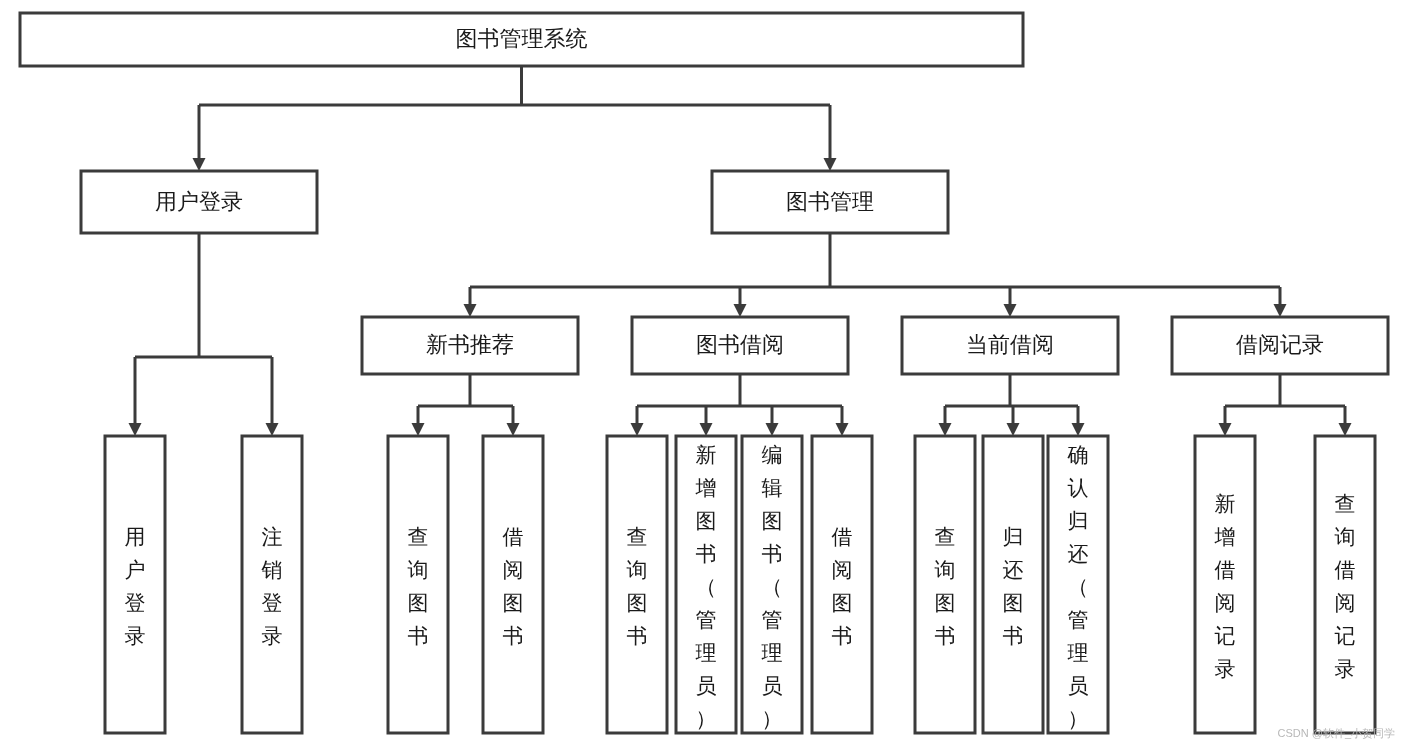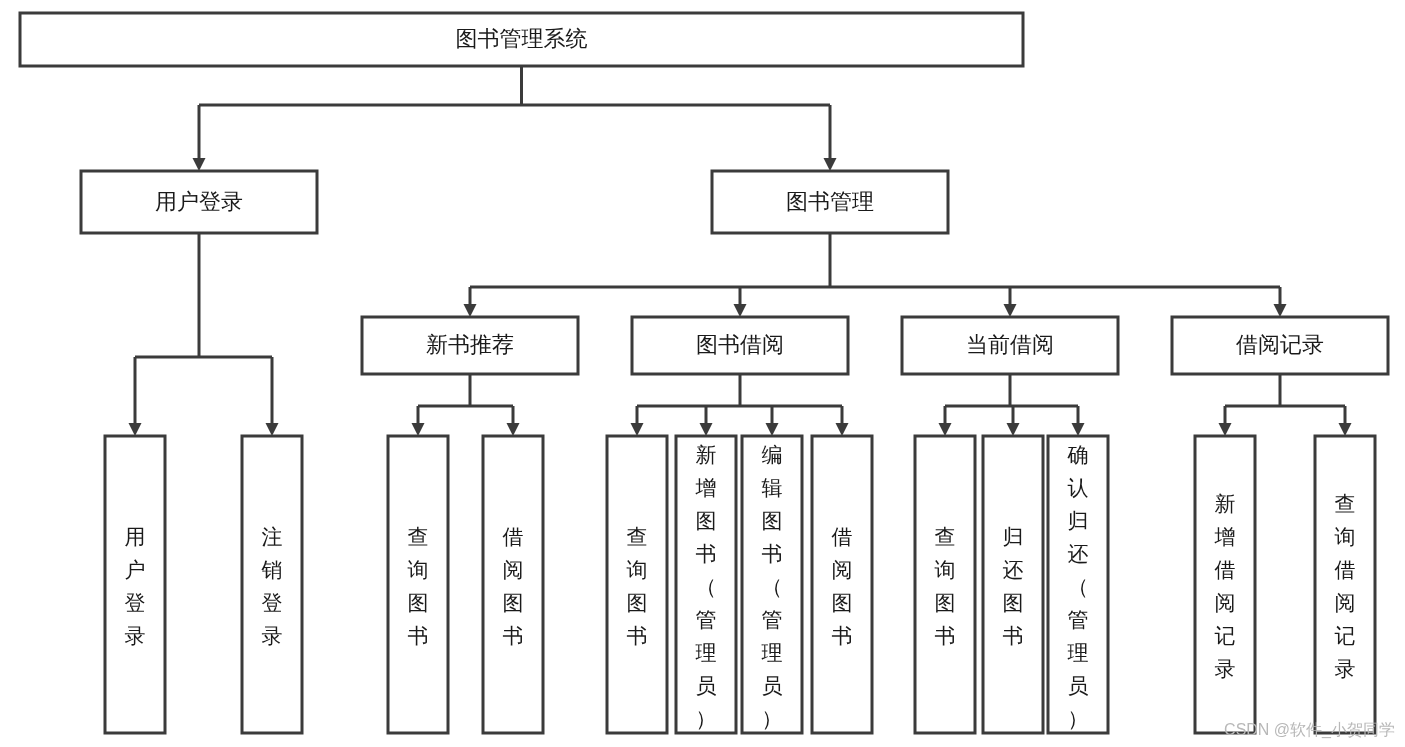--- a/index.html
+++ b/index.html
@@ -44,21 +44,21 @@
   }
   .arrow-head {
     fill: #3b3b3b;
     stroke: none;
   }
   .watermark {
     position: absolute;
     right: 10px;
     bottom: 6px;
     font-family: "Liberation Sans", "DejaVu Sans", sans-serif;
-    font-size: 16px;
+    font-size: 11px;
     color: #b8b8b8;
     white-space: nowrap;
     pointer-events: none;
   }
 </style>
 </head>
 <body>
 
 <svg id="diagram" viewBox="0 0 1405 747" xmlns="http://www.w3.org/2000/svg">
   <g id="edge-layer">

